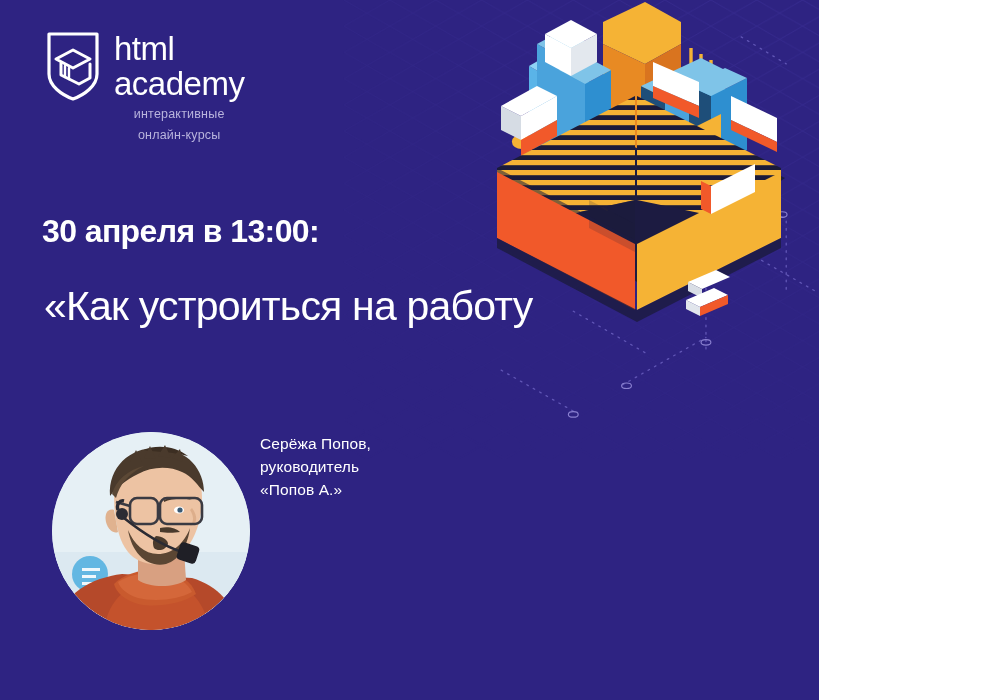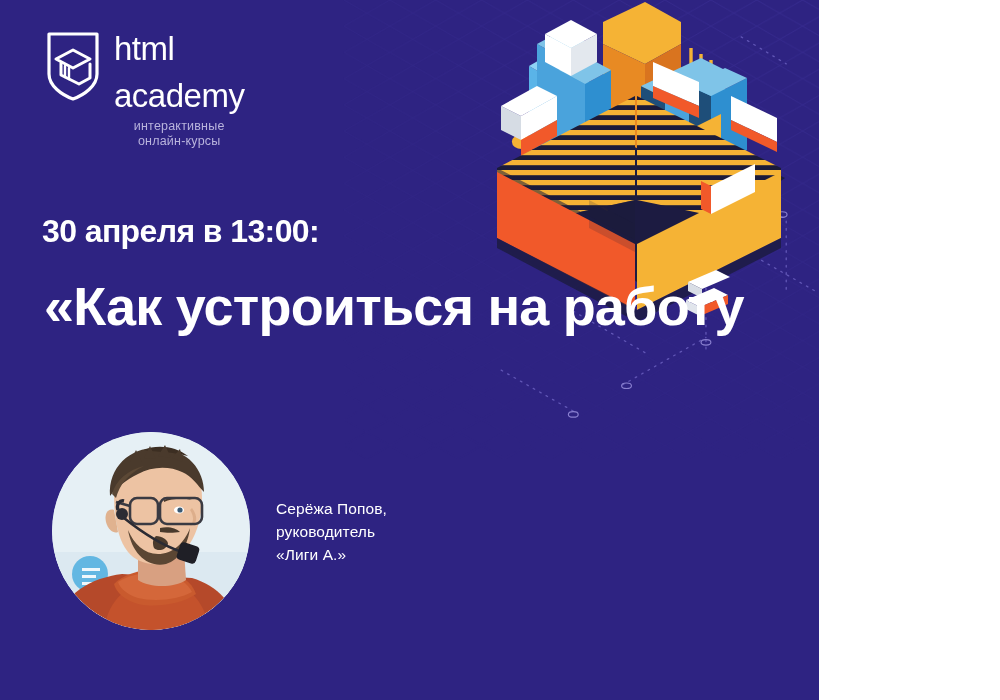--- a/index.html
+++ b/index.html
@@ -37,21 +37,21 @@
   .logo-shield { width: 54px; height: 72px; flex: 0 0 auto; display:block; }
   .logo-text { padding-top: 2px; }
   .logo-word {
     color: #ffffff;
     font-size: 33px;
     line-height: 33px;
     font-weight: 400;
     letter-spacing: -0.5px;
     display: block;
   }
-  .logo-word.second { margin-top: 14px; }
+  .logo-word.second { margin-top: 2px; }
   .logo-tagline {
     color: #b9b4dd;
     font-size: 12.5px;
     line-height: 15px;
     letter-spacing: 0.2px;
     margin-top: 7px;
     display: block;
     text-align: center;
   }
 
@@ -66,35 +66,34 @@
     font-weight: 700;
     letter-spacing: -0.6px;
     white-space: nowrap;
   }
   .headline {
     position: absolute;
     left: 44px;
     top: 278px;
     width: 700px;
     color: #ffffff;
-    font-size: 54px;
+    font-size: 41px;
     line-height: 57px;
-    font-weight: 700;
+    font-weight: 400;
     letter-spacing: -0.8px;
   }
   .headline .hl-line { display: block; white-space: nowrap; }
 
   
   .speaker {
     position: absolute;
     left: 52px;
     top: 432px;
     display: flex;
-    align-items: center;
-    gap: 26px;
+    gap: 10px;
   }
   .avatar {
     width: 198px;
     height: 198px;
     border-radius: 50%;
     overflow: hidden;
     flex: 0 0 auto;
     background: #dfeaf2;
     position: relative;
   }
@@ -305,21 +304,21 @@
       <path d="M3 4 L51 4 L51 44 C51 56 38 65 27 69 C16 65 3 56 3 44 Z" fill="none" stroke="#FFFFFF" stroke-width="3.2" stroke-linejoin="round"></path>
       <path d="M27 20 L44 29 L27 38 L10 29 Z" fill="none" stroke="#FFFFFF" stroke-width="3" stroke-linejoin="round"></path>
       <path d="M15 33 L15 45 L33 54 L44 48 L44 34" fill="none" stroke="#FFFFFF" stroke-width="3" stroke-linejoin="round" stroke-linecap="round"></path>
       <path d="M19 36 L19 47" fill="none" stroke="#FFFFFF" stroke-width="2.4" stroke-linecap="round"></path>
       <path d="M23 38 L23 49" fill="none" stroke="#FFFFFF" stroke-width="2.4" stroke-linecap="round"></path>
     </svg>
     <div class="logo-text">
       <span class="logo-word">html</span>
       <span class="logo-word second">academy</span>
       <span class="logo-tagline">интерактивные</span>
-      <span class="logo-tagline" style="margin-top:0">онлайн-курсы</span>
+      <span class="logo-tagline" style="margin-top:6px">онлайн-курсы</span>
     </div>
   </div>
 
   <div class="date-line">30 апреля в 13:00:</div>
 
   <div class="headline">
     <span class="hl-line">«Как устроиться на работу</span>
   </div>
 
   <div class="speaker">
@@ -380,17 +379,17 @@
           <path d="M66 78 C64 72 68 68 72 69" fill="none" stroke="#2B2B33" stroke-width="3.4"></path>
           <circle cx="70" cy="82" r="6" fill="#2B2B33"></circle>
           <path d="M72 86 C92 102 112 114 130 120" fill="none" stroke="#2B2B33" stroke-width="2.6"></path>
           <rect x="126" y="112" width="20" height="18" rx="4" fill="#1F1F26" transform="rotate(18 136 121)"></rect>
         </g>
       </svg>
     </div>
     <div class="speaker-caption">
       <span>Серёжа Попов,</span>
       <span>руководитель</span>
-      <span>«Лиги А.»</span>
+      <span>«Попов А.»</span>
     </div>
   </div>
 
 </div>
 
 </body></html>

